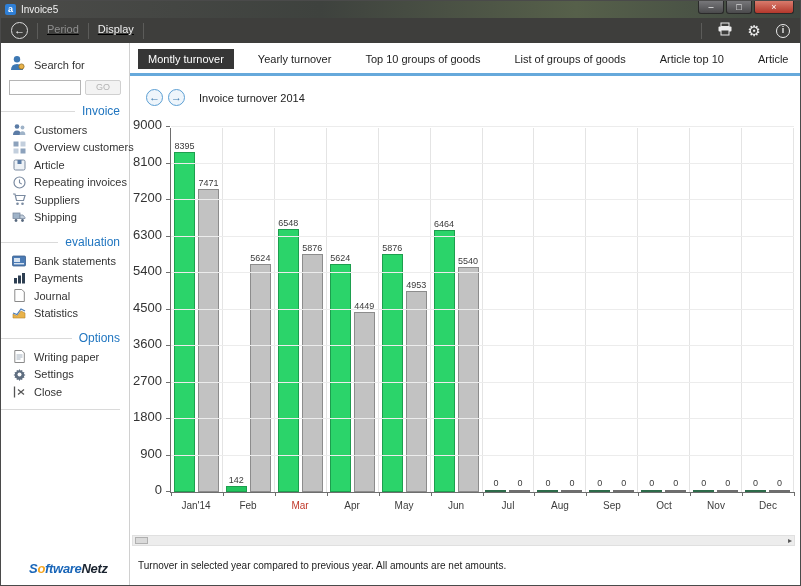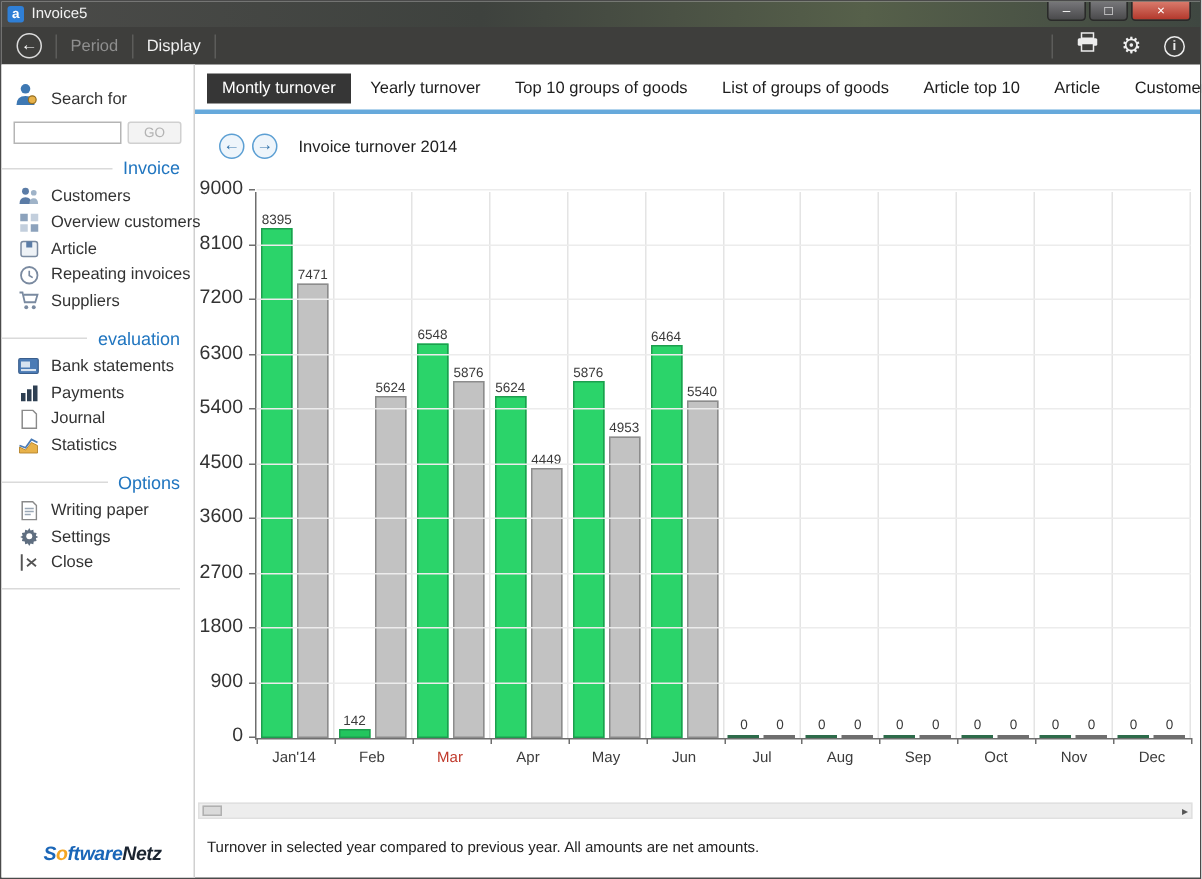--- a/index.html
+++ b/index.html
@@ -47,21 +47,21 @@
   .section-head .txt { font-size:12px; color:#2176c0; }
   .side-item { display:flex; align-items:center; gap:8px; height:17.5px; padding-left:11px; cursor:default; }
   .side-icon { width:14px; height:14px; flex:none; display:flex; align-items:center; justify-content:center; }
   .side-label { font-size:11px; color:#333; white-space:nowrap; }
   .side-endline { height:1px; background:#dadada; margin:8px 9px 0 0; }
   .logo { position:absolute; bottom:9px; left:28px; font-style:italic; font-weight:bold; font-size:13px; letter-spacing:-0.3px; }
 
   
   .main { flex:1; position:relative; padding-left:8px; min-width:0; }
   .tabs { display:flex; align-items:center; margin-top:5px; height:22px; }
-  .tab { font-size:11px; color:#1d1d1d; padding:4px 10px; white-space:nowrap; margin-right:3px; }
+  .tab { font-size:11px; color:#1d1d1d; padding:4px 10px; white-space:nowrap; margin-right:14px; }
   .tab.active { background:#363636; color:#fff; }
   .accent-line { height:3px; background:#66a9db; margin:3px 0 0 -8px; }
   .chart-header { display:flex; align-items:center; gap:5px; margin:13px 0 0 8px; }
   .nav-circle { width:17px; height:17px; border-radius:50%; border:1px solid #5c9fd3; background:#eef5fb; color:#3877ad;
     font-size:11px; display:flex; align-items:center; justify-content:center; line-height:1; }
   .chart-title { font-size:11px; color:#222; margin-left:9px; }
 
   
   .chart-wrap { position:relative; margin:22px 0 0 32px; width:624px; height:365px; }
   .plot { position:absolute; inset:0; border-left:1px solid #6e6e6e; border-bottom:1px solid #6e6e6e; }
@@ -94,21 +94,21 @@
     <div class="win-controls">
       <div class="win-btn">–</div>
       <div class="win-btn">□</div>
       <div class="win-btn close">×</div>
     </div>
   </div>
 
   <div class="toolbar">
     <div class="back-btn">←</div>
     <div class="tb-sep"></div>
-    <div id="toolbar-menu" style="display:flex;align-items:center;gap:9px;">
+    <div id="toolbar-menu" style="display:flex;gap:9px;text-decoration:underline;">
         <span class="tb-item disabled">Period</span>
         <span class="tb-sep"></span>
         <span class="tb-item">Display</span>
         <span class="tb-sep"></span>
       </div>
     <div class="tb-right">
       <div class="tb-sep"></div>
       <span>
         <svg width="16" height="14" viewBox="0 0 16 14">
           <rect x="4" y="1" width="8" height="3.5" fill="none" stroke="#ececec" stroke-width="1"></rect>
@@ -185,20 +185,31 @@
           </div>
           <div class="side-item">
             <span class="side-icon">
               <svg width="14" height="13" viewBox="0 0 14 13">
                 <path d="M1 1 h2 l1.5 6.5 h7 l1.5-5 h-9" fill="none" stroke="#7a8aa0" stroke-width="1.2"></path>
                 <circle cx="5.5" cy="10.8" r="1.3" fill="#7a8aa0"></circle>
                 <circle cx="10.5" cy="10.8" r="1.3" fill="#7a8aa0"></circle>
               </svg>
             </span>
             <span class="side-label">Suppliers</span>
+          </div>
+          <div class="side-item">
+            <span class="side-icon">
+              <svg width="14" height="13" viewBox="0 0 14 13">
+                <rect x="1" y="2" width="7" height="5.5" fill="#9fb3c8" stroke="#7a8aa0" stroke-width="0.8"></rect>
+                <path d="M8 4 h3 l2 2.5 v1 h-5z" fill="#c3cfdd" stroke="#7a8aa0" stroke-width="0.8"></path>
+                <circle cx="4" cy="9.5" r="1.4" fill="#57687e"></circle>
+                <circle cx="10.5" cy="9.5" r="1.4" fill="#57687e"></circle>
+              </svg>
+            </span>
+            <span class="side-label">Shipping</span>
           </div>
           <div class="section-head">
             <div class="line"></div>
             <span class="txt">evaluation</span>
           </div>
           <div class="side-item">
             <span class="side-icon">
               <svg width="14" height="12" viewBox="0 0 14 12">
                 <rect x="0.5" y="1" width="13" height="10" rx="1" fill="#4b7bb5" stroke="#3a5e8c" stroke-width="0.8"></rect>
                 <rect x="2" y="3" width="6" height="4" fill="#d7e3f0"></rect>

